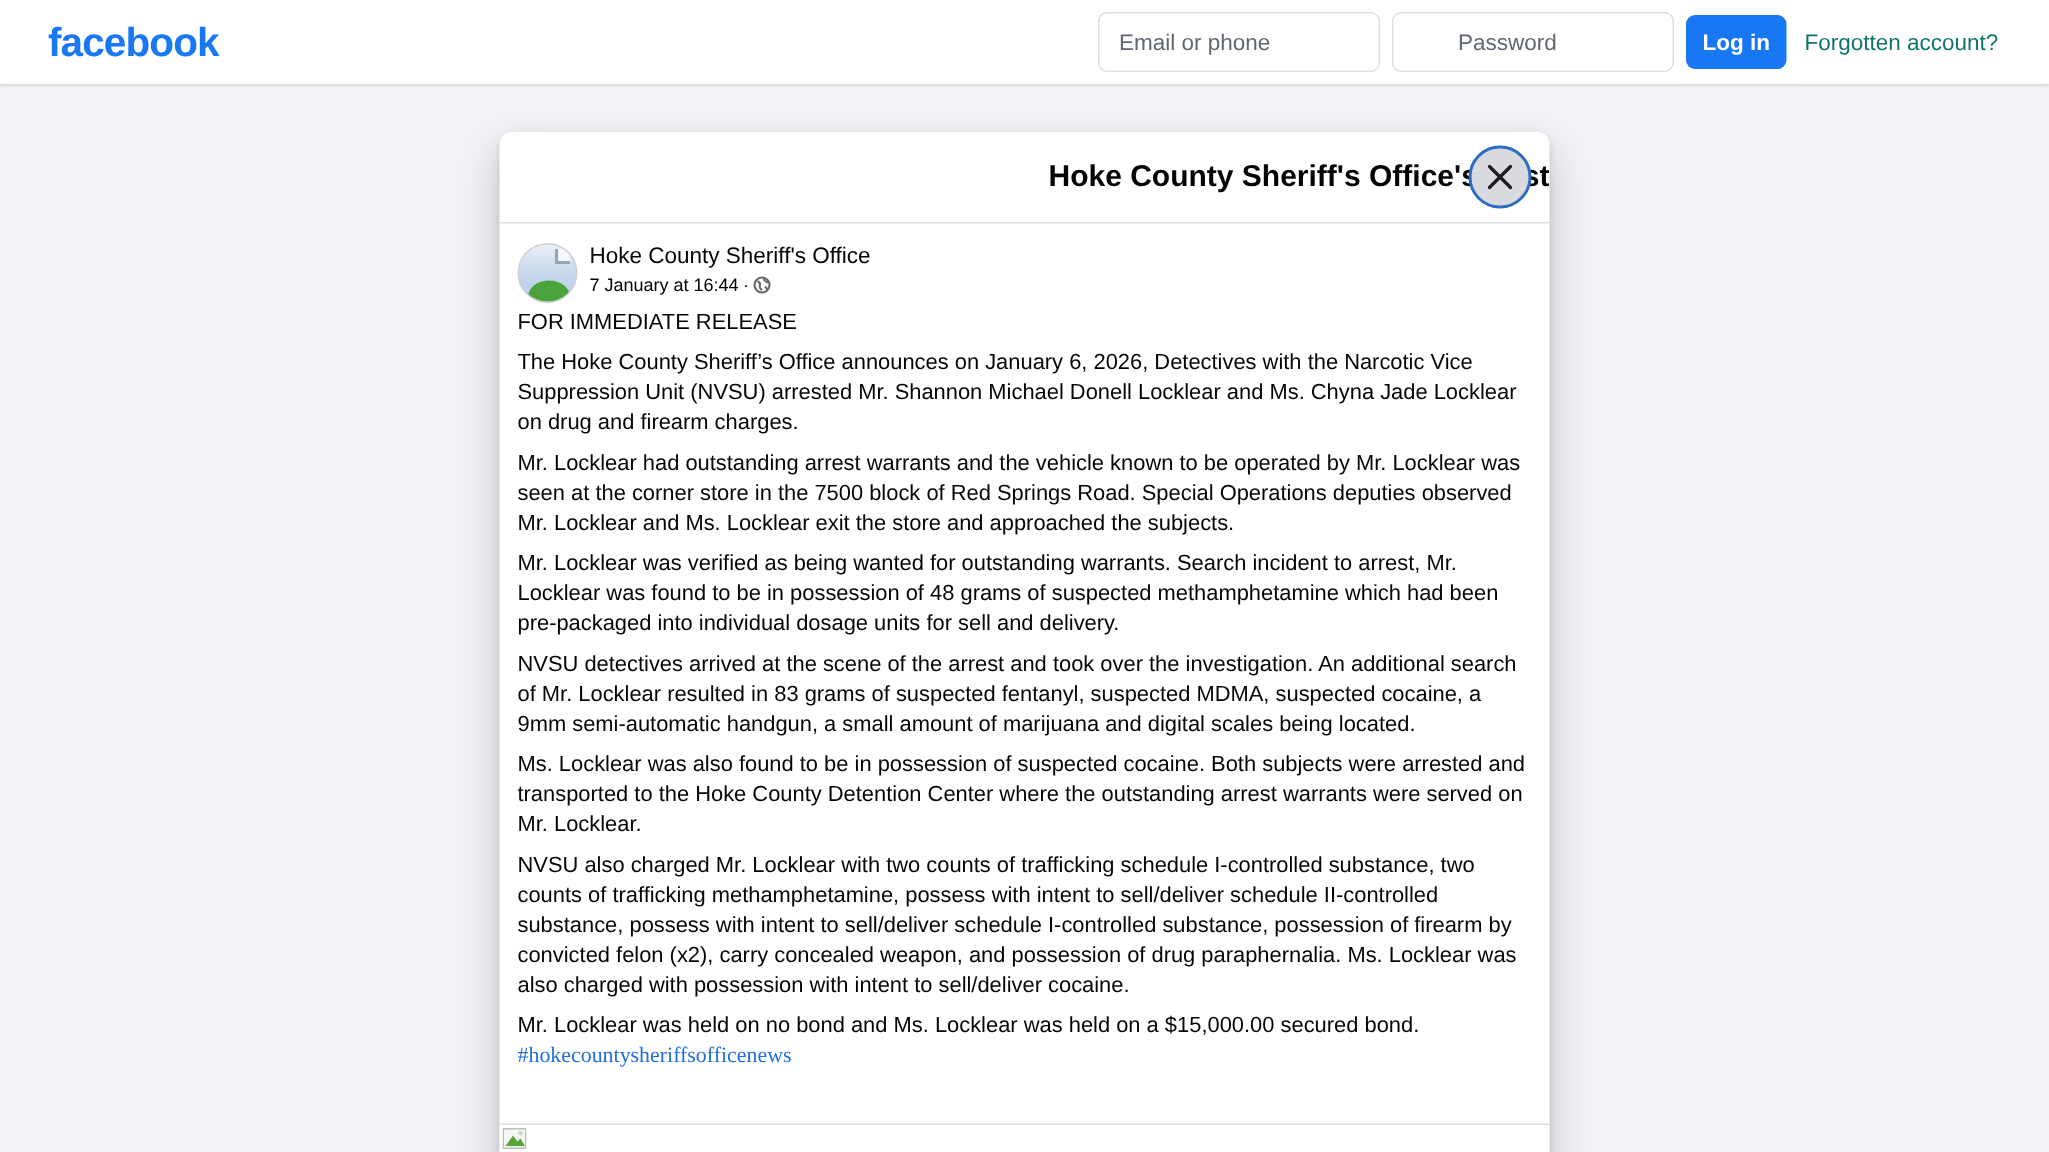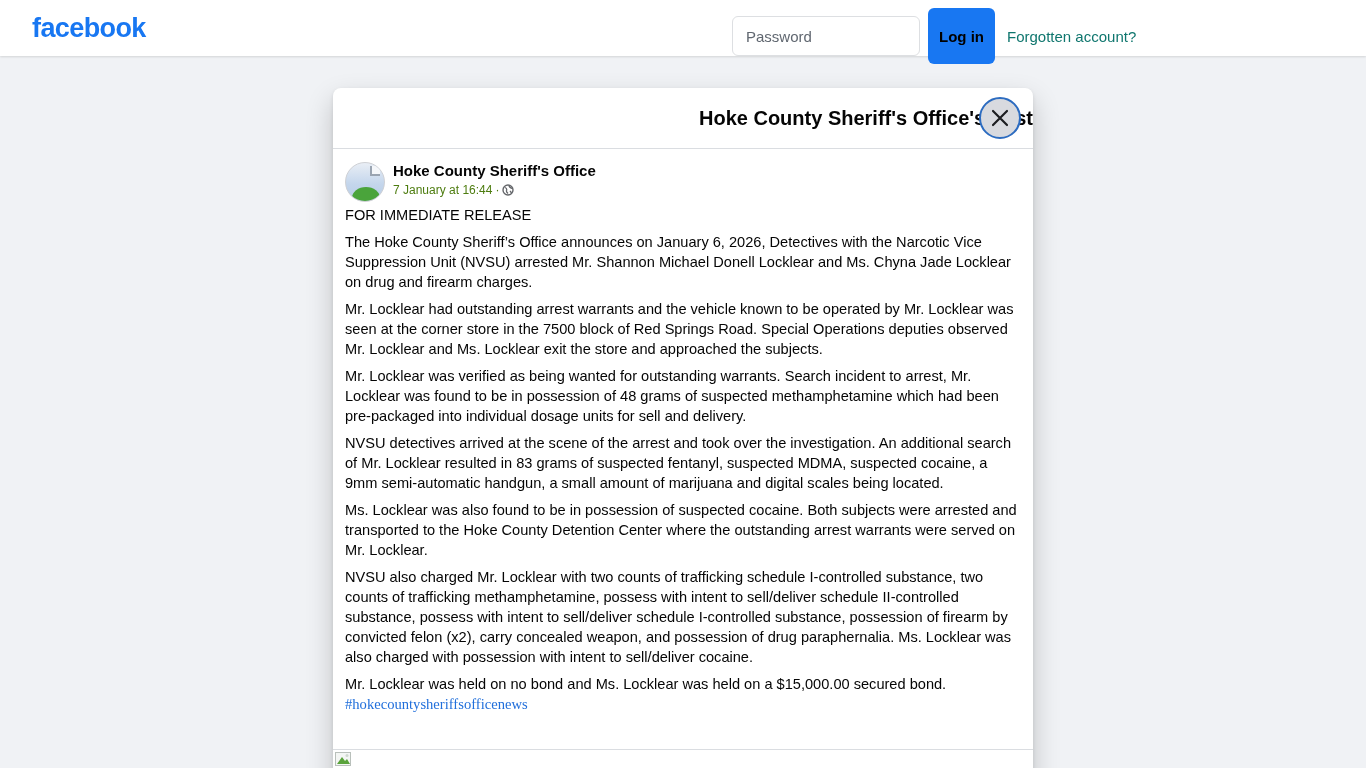--- a/index.html
+++ b/index.html
@@ -24,22 +24,22 @@
     }
     .login-form { position: absolute; top: 8px; left: 732px; display: flex; align-items: center; }
     .login-input {
       width: 188px; height: 40px; border: 1px solid #dddfe2; border-radius: 6px;
       padding: 0 13px; font-size: 15px; color: #1c1e21; background: #fff;
       font-family: "Liberation Sans", sans-serif; outline: none;
     }
     .login-input::placeholder { color: #606770; }
     .login-input + .login-input { margin-left: 8px; padding-left: 43px; }
     .login-btn {
-      margin-left: 8px; height: 56px; width: 67px; border: none; border-radius: 6px;
-      background: #1877f2; color: #000000; font-weight: bold; font-size: 15px;
+      margin-left: 8px; height: 36px; width: 67px; border: none; border-radius: 6px;
+      background: #1877f2; color: #ffffff; font-weight: bold; font-size: 15px;
       font-family: "Liberation Sans", sans-serif; cursor: pointer;
     }
     .forgot-link {
       margin-left: 12px; color: #0f766e; font-size: 15px; text-decoration: none;
       white-space: nowrap;
     }
     .modal {
       position: absolute; left: 333px; top: 88px; width: 700px; height: 700px;
       background: #fff; border-radius: 8px 8px 0 0;
       box-shadow: 0 12px 28px rgba(0,0,0,0.2), 0 2px 4px rgba(0,0,0,0.1);
@@ -63,43 +63,44 @@
     }
     .avatar .hill {
       position: absolute; left: 6px; top: 24px; width: 28px; height: 22px;
       background: #4aa43b; border-radius: 50% 50% 0 0;
     }
     .avatar .fold {
       position: absolute; right: 4px; top: 3px; width: 10px; height: 10px;
       border-left: 2px solid #9aa4b1; border-bottom: 2px solid #9aa4b1; background: #f5f7fa;
     }
     .page-name {
-      position: absolute; left: 60px; top: 13px; font-size: 15px; font-weight: bold; color: #050505;
+      position: absolute; left: 60px; top: 13px; font-size: 15px; font-weight: normal; color: #050505;
     }
     .post-meta {
-      position: absolute; left: 60px; top: 34px; font-size: 12px; color: #4d7c0f;
+      position: absolute; left: 60px; top: 34px; font-size: 12px; color: #000000;
       display: flex; align-items: center;
     }
     .post-meta .sep { margin: 0 3px; }
     .post-body { padding: 0 12px; font-size: 14.6px; line-height: 20px; color: #050505; }
     .post-body p { margin-bottom: 7px; }
     .post-body p.first { margin-bottom: 7px; }
     .hashtag { color: #216fdb; text-decoration: none; display: block; margin-top: -7px; font-family: Liberation Serif, serif; }
     .media {
       position: absolute; left: 0; top: 661px; width: 700px; height: 40px;
       border-top: 1px solid #dadde1; background: #fff;
     }
     .broken-img { position: absolute; left: 2px; top: 2px; width: 16px; height: 14px; }
   </style>
 </head>
 <body>
 
 <header class="topbar">
   <div class="logo">facebook</div>
   <div class="login-form">
+    <input class="login-input" type="text" placeholder="Email or phone" style="">
     <input class="login-input" type="password" placeholder="Password" style="">
     <button class="login-btn">Log in</button>
     <a class="forgot-link">Forgotten account?</a>
   </div>
 </header>
 
 <section class="modal">
   <div class="modal-header">
     <h2 class="modal-title">Hoke County Sheriff's Office's post</h2>
     <div class="close-btn">

